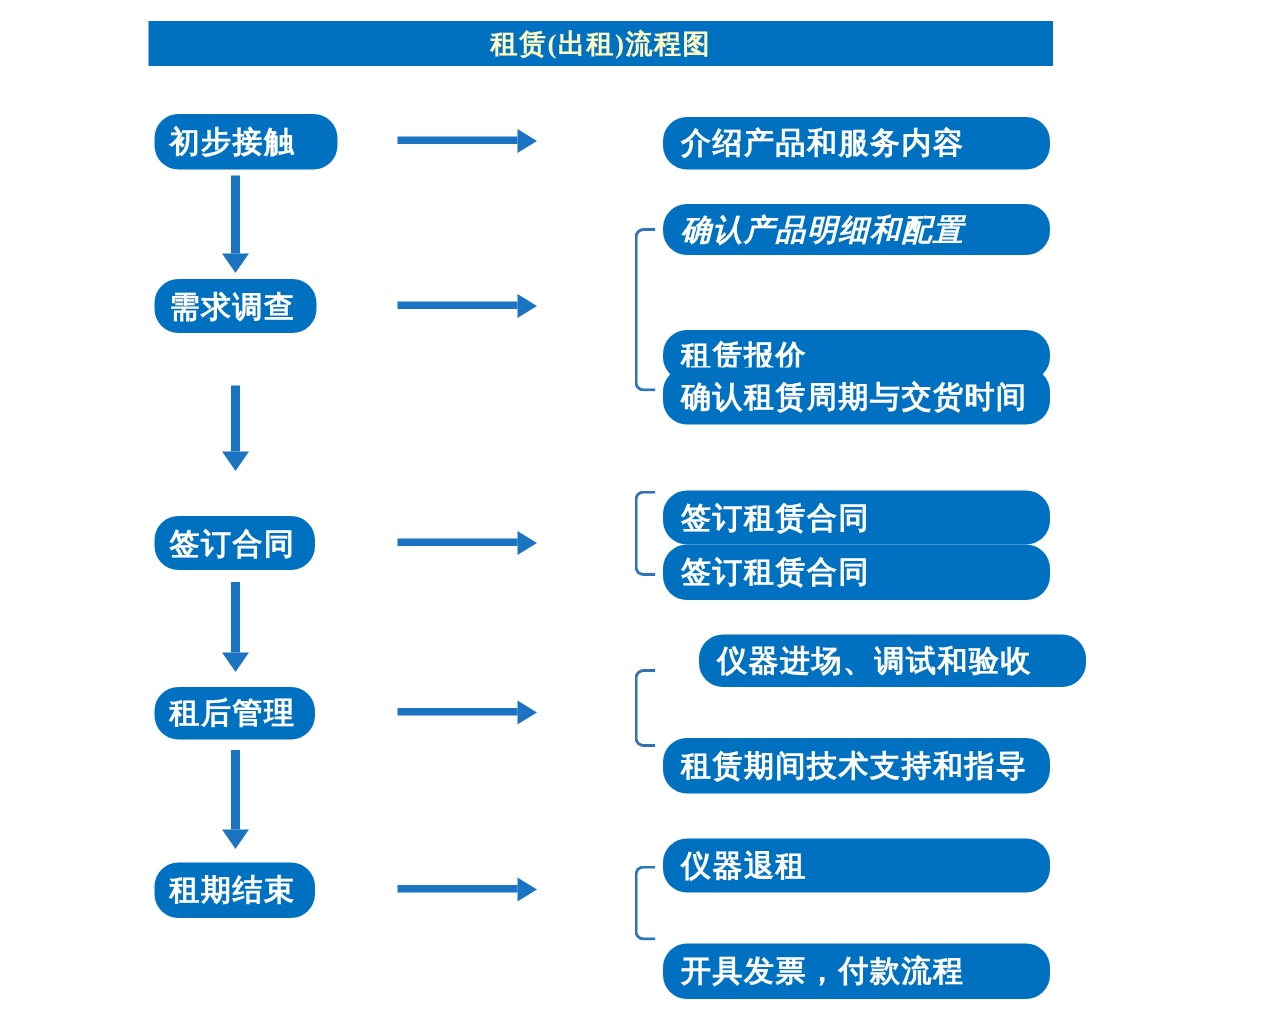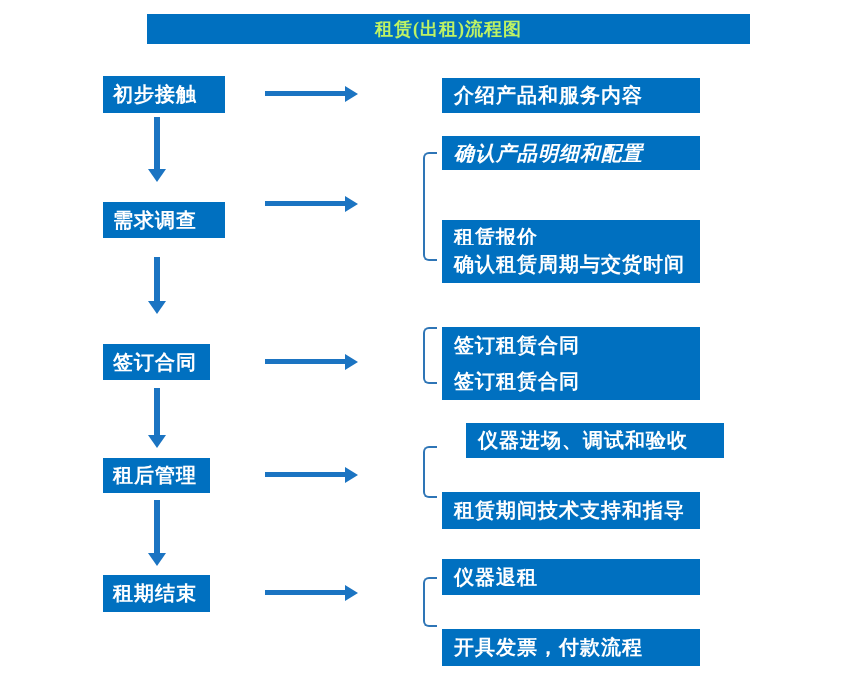--- a/index.html
+++ b/index.html
@@ -3,30 +3,30 @@
 <meta charset="utf-8">
 <style>
   html,body { margin:0; padding:0; background:#ffffff; }
   * { box-sizing:border-box; }
   .canvas {
     position:relative; width:844px; height:688px; background:#ffffff;
     font-family:"Liberation Serif","DejaVu Serif",serif; overflow:hidden;
   }
   .title-bar {
     position:absolute; left:99px; top:14px; width:603px; height:30px;
-    background:#0070C0; color:#bef264; font-weight:bold; font-size:18px;
-    display:flex; align-items:center; justify-content:center; letter-spacing:1px;margin-left:48px;
+    background:#0070C0; color:#fef9c3; font-weight:bold; font-size:18px;
+    display:flex; align-items:center; justify-content:center; letter-spacing:1px;
   }
   .box {
     position:absolute; background:#0070C0; color:#ffffff; font-weight:bold;
-    display:flex; align-items:center; white-space:nowrap;
+    display:flex; align-items:center; white-space:nowrap;border-radius:16px;
   }
   .lbox { left:103px; font-size:20px; padding-left:10px; letter-spacing:1px; }
   .l1 { top:76px;  height:37px; width:122px; }
-  .l2 { top:186px; height:36px; width:122px;margin-top:16px; }
+  .l2 { top:186px; height:36px; width:108px; }
   .l3 { top:344px; height:36px; width:107px; }
   .l4 { top:458px; height:35px; width:107px; }
   .l5 { top:575px; height:37px; width:107px; }
 
   .rbox { left:442px; width:258px; font-size:20px; padding-left:12px; letter-spacing:1px; }
   .r1  { top:78px;  height:35px; }
   .r2a { top:136px; height:34px;font-style:italic; }
   .r2b { top:188px; height:34px;margin-top:32px; }
   .r2c { top:245px; height:38px; }
   .r3a { top:312px; height:36px;margin-top:15px; }

